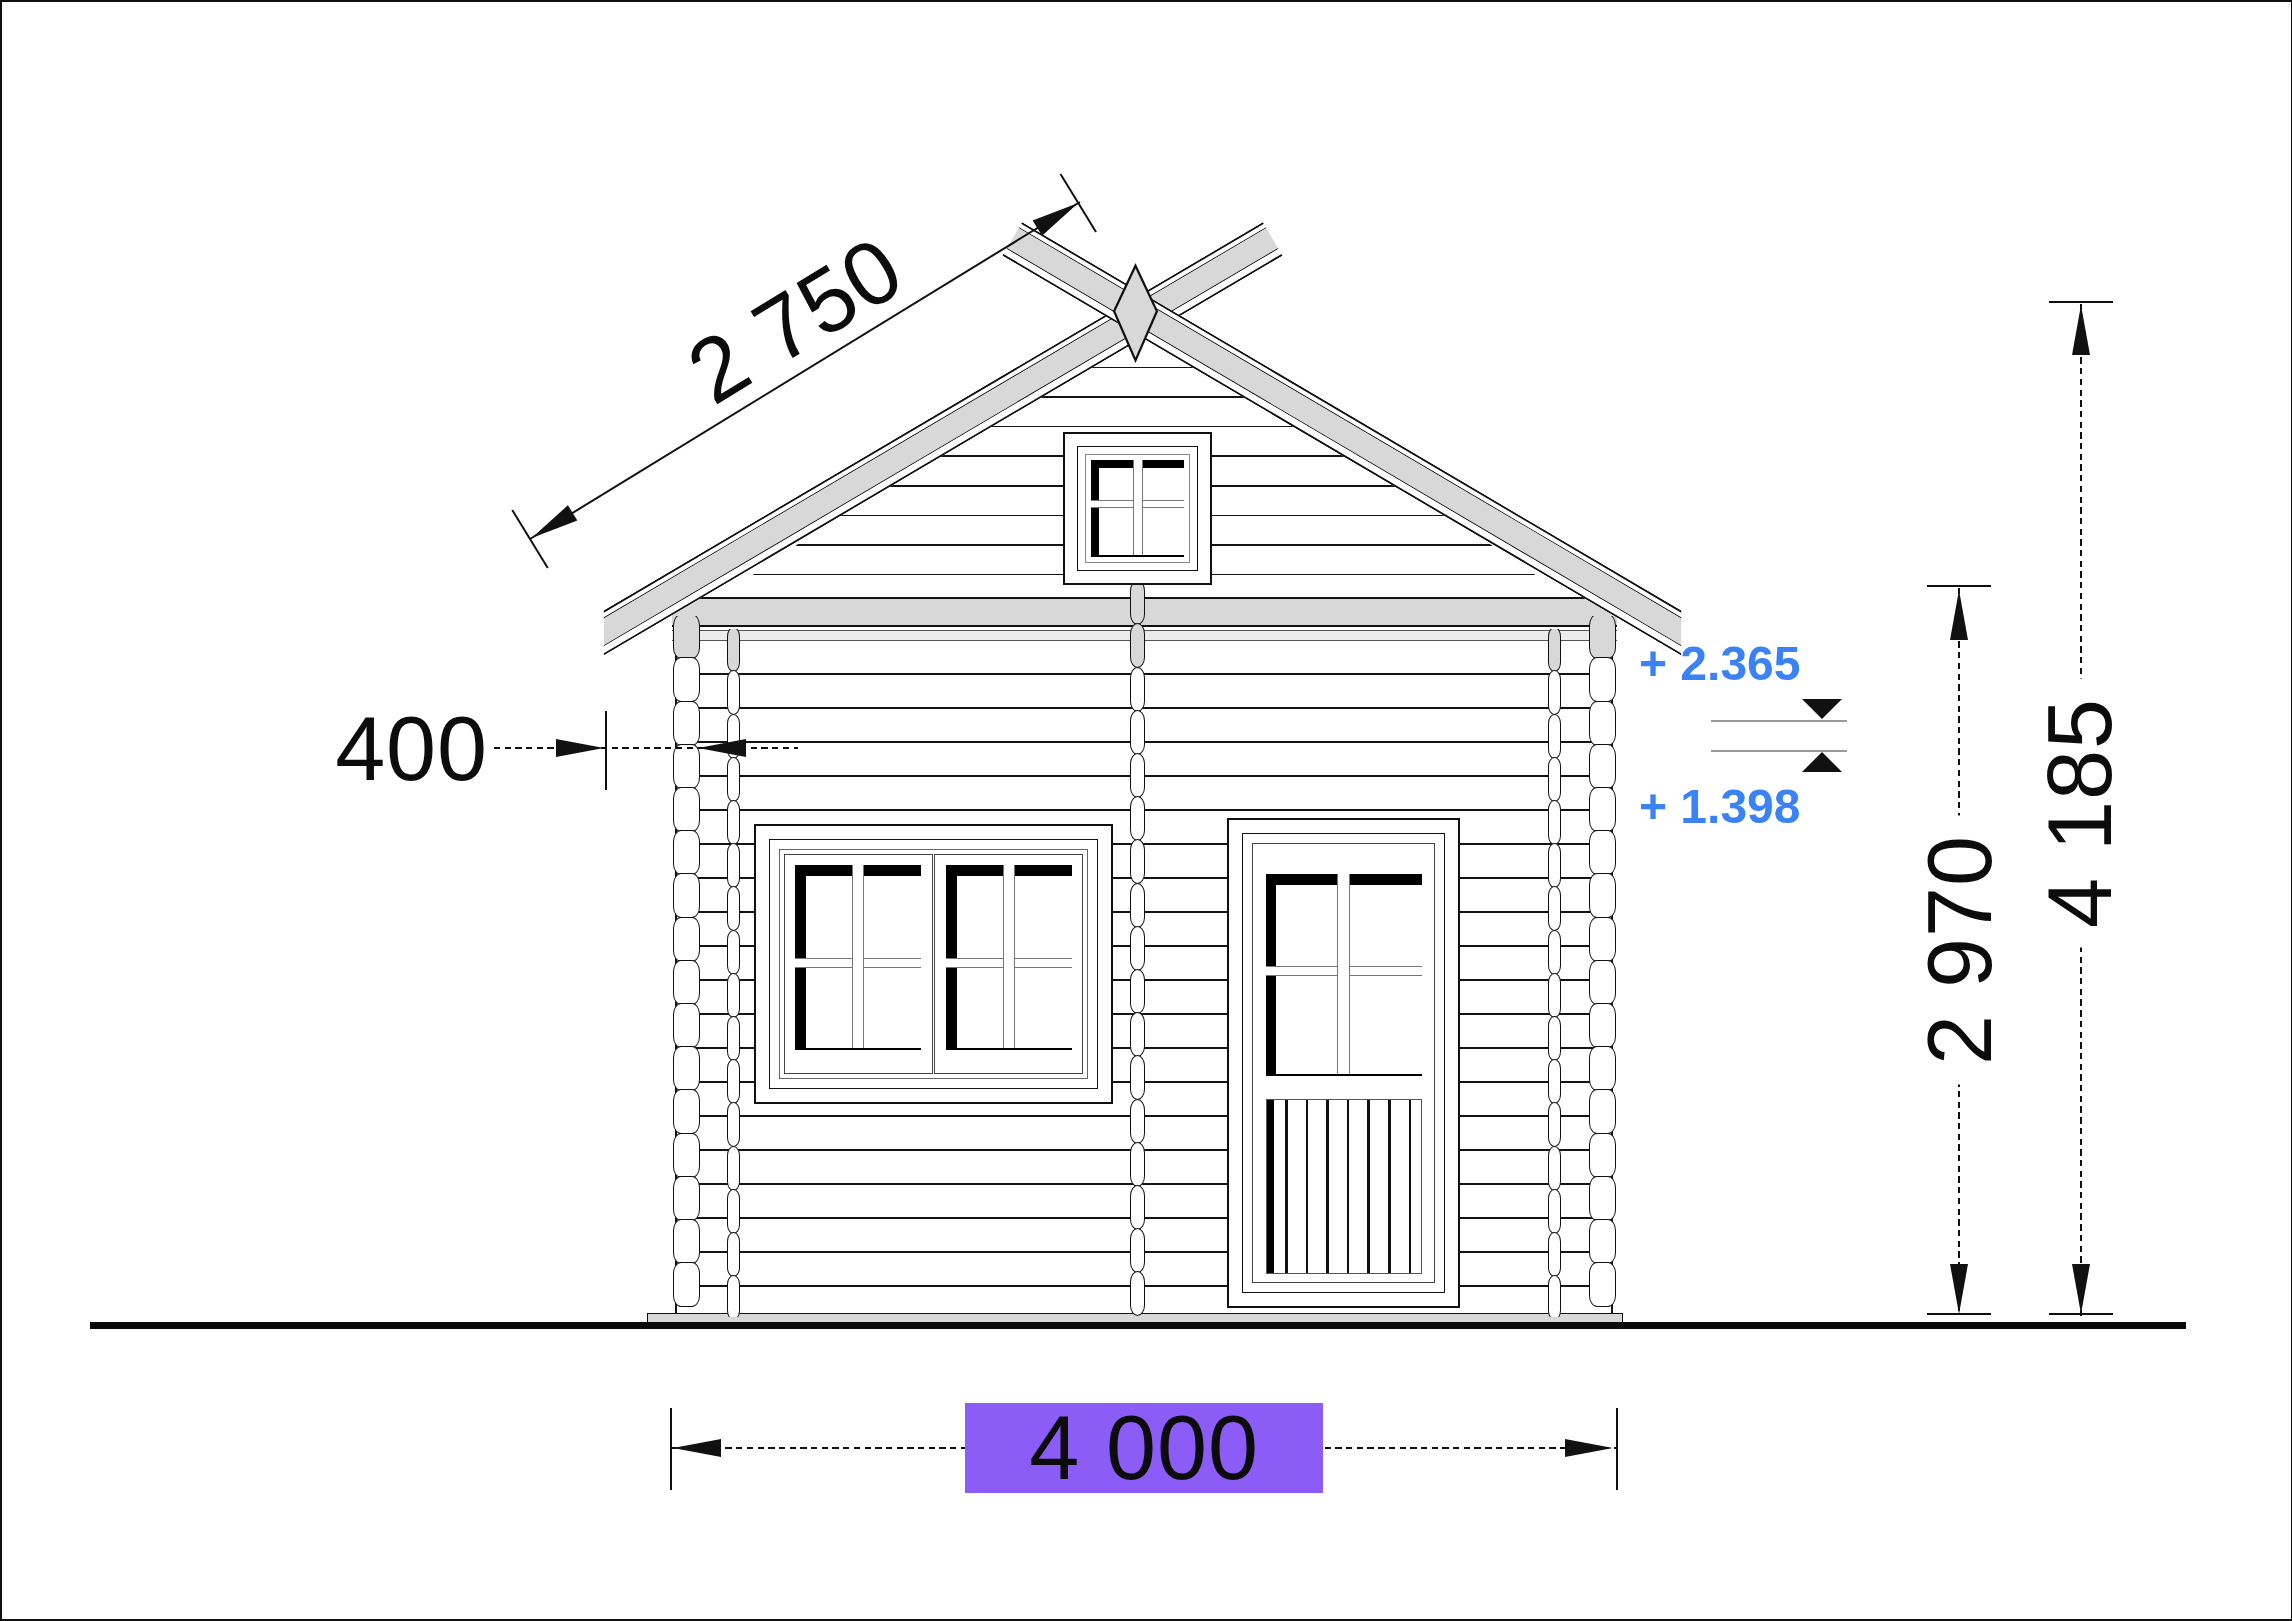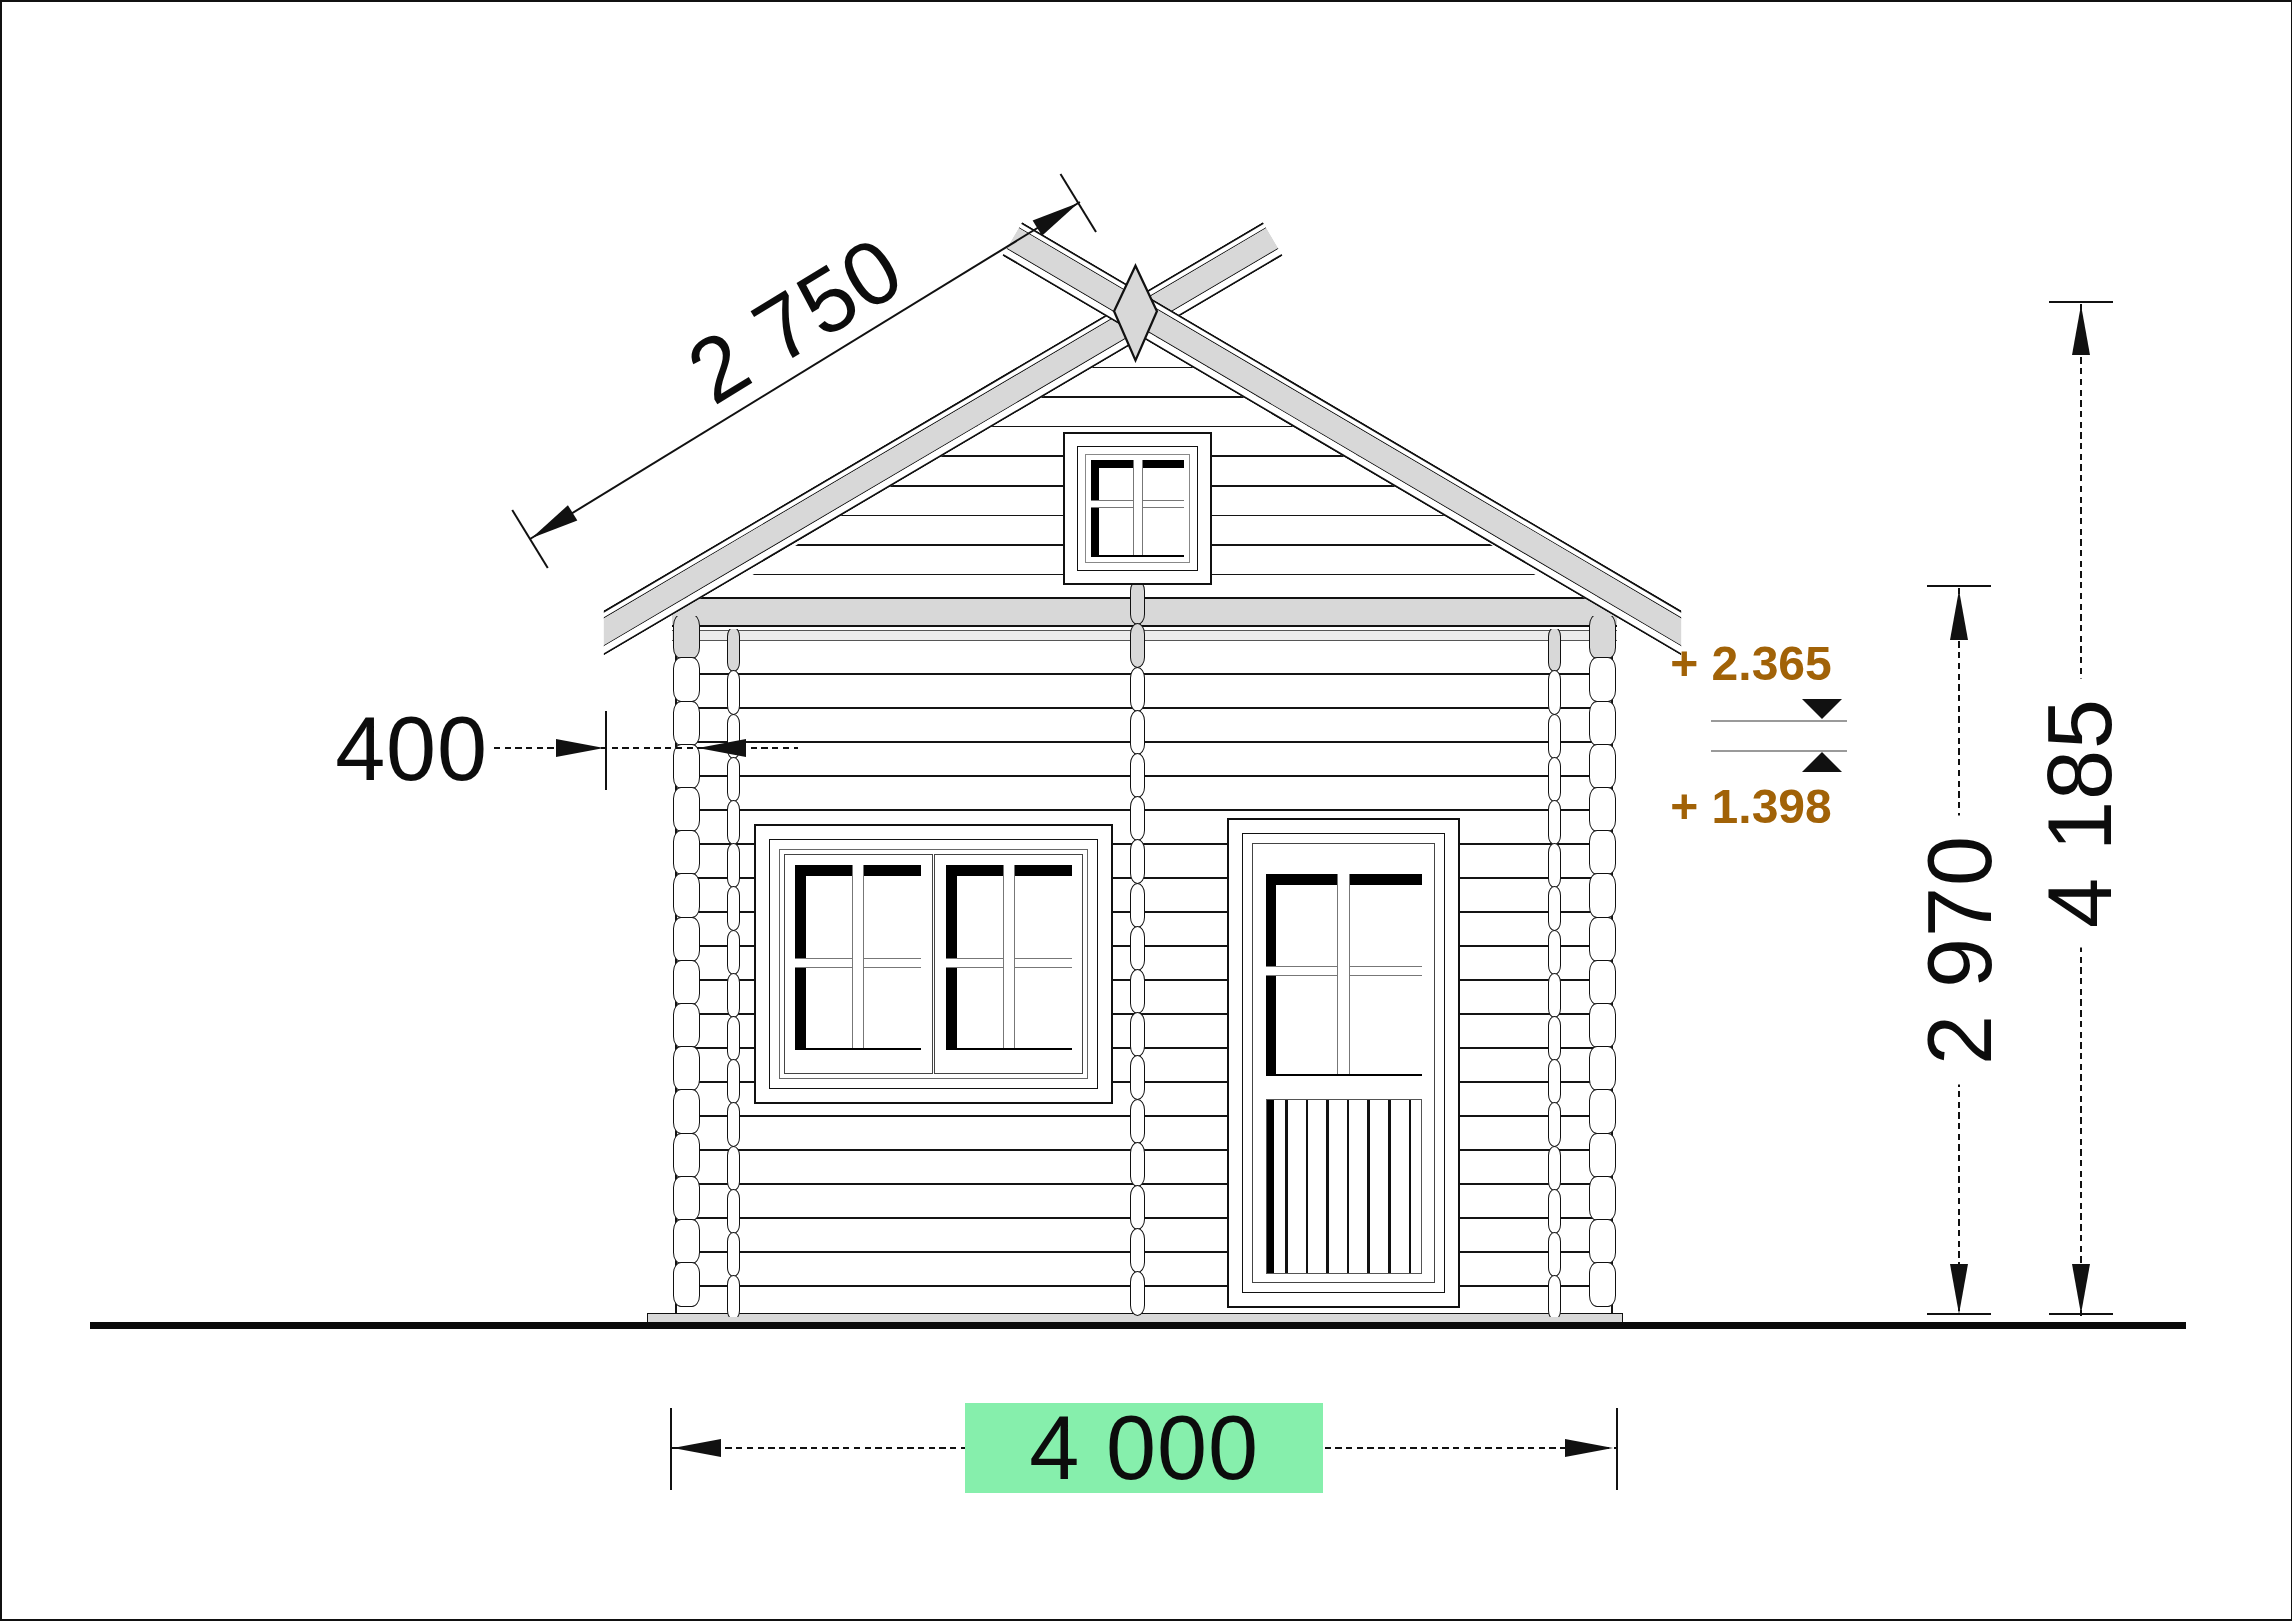--- a/index.html
+++ b/index.html
@@ -114,22 +114,22 @@
   .vlabel { width: 269px; height: 90px; text-align: center; background: #fff; z-index: 32; }
 
   .dim-roof { left: 530px; top: 539px; width: 645px; height: 0; transform: rotate(-31.5deg); transform-origin: 0 0; z-index: 30; }
   .dim-roof .dl { position: absolute; left: 0; top: -0.9px; width: 645px; height: 1.8px; background: #111; }
   .dim-roof .t1 { position: absolute; left: -0.9px; top: -34px; width: 2.2px; height: 68px; background: #111; }
   .dim-roof .t2 { position: absolute; left: 642px; top: -34px; width: 2.2px; height: 68px; background: #111; }
   .dim-roof .a1 { position: absolute; left: 1.8px; top: -9px; }
   .dim-roof .a2 { position: absolute; left: 595px; top: -9px; }
   .dim-roof .lbl { position: absolute; left: 18px; top: -93px; width: 645px; text-align: center; }
 
-  .elev-text { font-size: 48px; font-weight: 700; line-height: 52px; letter-spacing: 0; color: #a16207;
-               width: 224px; text-align: center; z-index: 32; white-space: nowrap; }
+  .elev-text { font-size: 48px; font-weight: 700; line-height: 52px; letter-spacing: 0; color: #3b82f6;
+               width: 224px; text-align: left; z-index: 32; white-space: nowrap; }
   .elev-line { height: 1.8px; background: #9a9a9a; z-index: 30; }
   .tri-down { width: 0; height: 0; border-left: 20.6px solid transparent; border-right: 20.6px solid transparent; border-top: 20.6px solid #111; z-index: 31; }
   .tri-up   { width: 0; height: 0; border-left: 20.6px solid transparent; border-right: 20.6px solid transparent; border-bottom: 20.6px solid #111; z-index: 31; }
 </style>
 </head>
 <body>
 
 <div id="stage">
 
   <div class="abs wall"></div>
@@ -313,21 +313,21 @@
   <div class="abs dash-h" style="left:494px; top:747px; width:304px;"></div>
   <div class="abs tick-v" style="left:605px; top:711px; height:79px;"></div>
   <div class="abs arr arr-right" style="left:556px; top:739px;"></div>
   <div class="abs arr arr-left" style="left:698px; top:739px;"></div>
 
   <div class="abs tick-v" style="left:670px; top:1408px; height:82px;"></div>
   <div class="abs tick-v" style="left:1616px; top:1408px; height:82px;"></div>
   <div class="abs dash-h" style="left:672px; top:1447px; width:946px;"></div>
   <div class="abs arr arr-left" style="left:673px; top:1439px;"></div>
   <div class="abs arr arr-right" style="left:1565px; top:1439px;"></div>
-  <div class="abs dimtext" style="left:965px; top:1403px; width:358px; height:90px; text-align:center; background:#86efac;">4 000</div>
+  <div class="abs dimtext" style="left:965px; top:1403px; width:358px; height:90px; text-align:center; background:#8b5cf6;">4 000</div>
 
   <div class="abs dash-v" style="left:1958px; top:588px; height:727px;"></div>
   <div class="abs tick-h" style="left:1927px; top:585px; width:64px;"></div>
   <div class="abs tick-h" style="left:1927px; top:1313px; width:64px;"></div>
   <div class="abs arr arr-up" style="left:1950px; top:590px;"></div>
   <div class="abs arr arr-down" style="left:1950px; top:1264px;"></div>
   <div class="abs vlabel dimtext rot90" style="left:1825px; top:905px;">2 970</div>
 
   <div class="abs dash-v" style="left:2080px; top:304px; height:1012px;"></div>
   <div class="abs tick-h" style="left:2049px; top:301px; width:64px;"></div>

